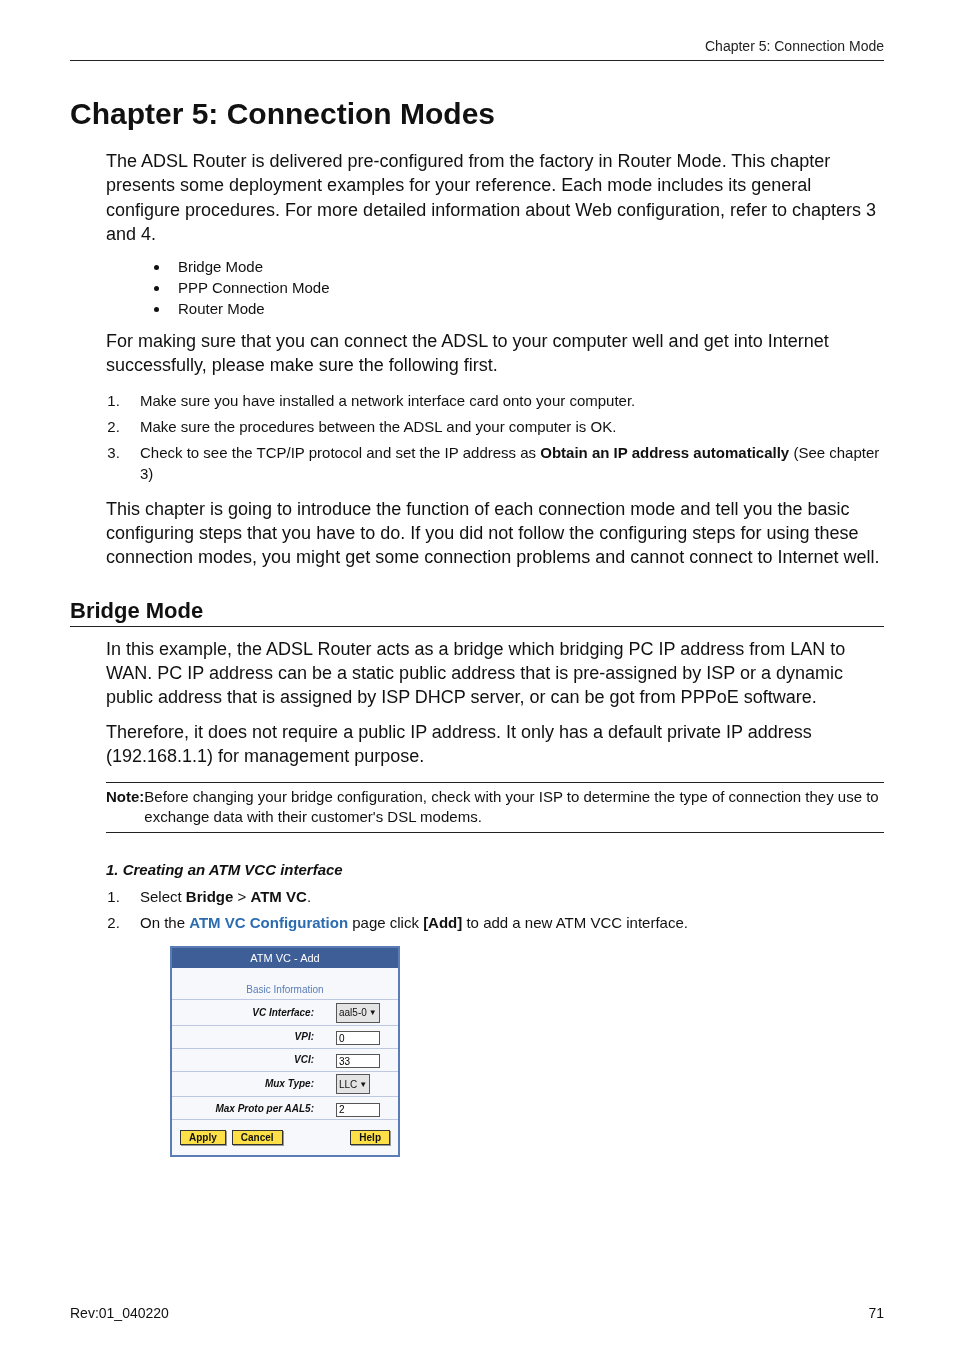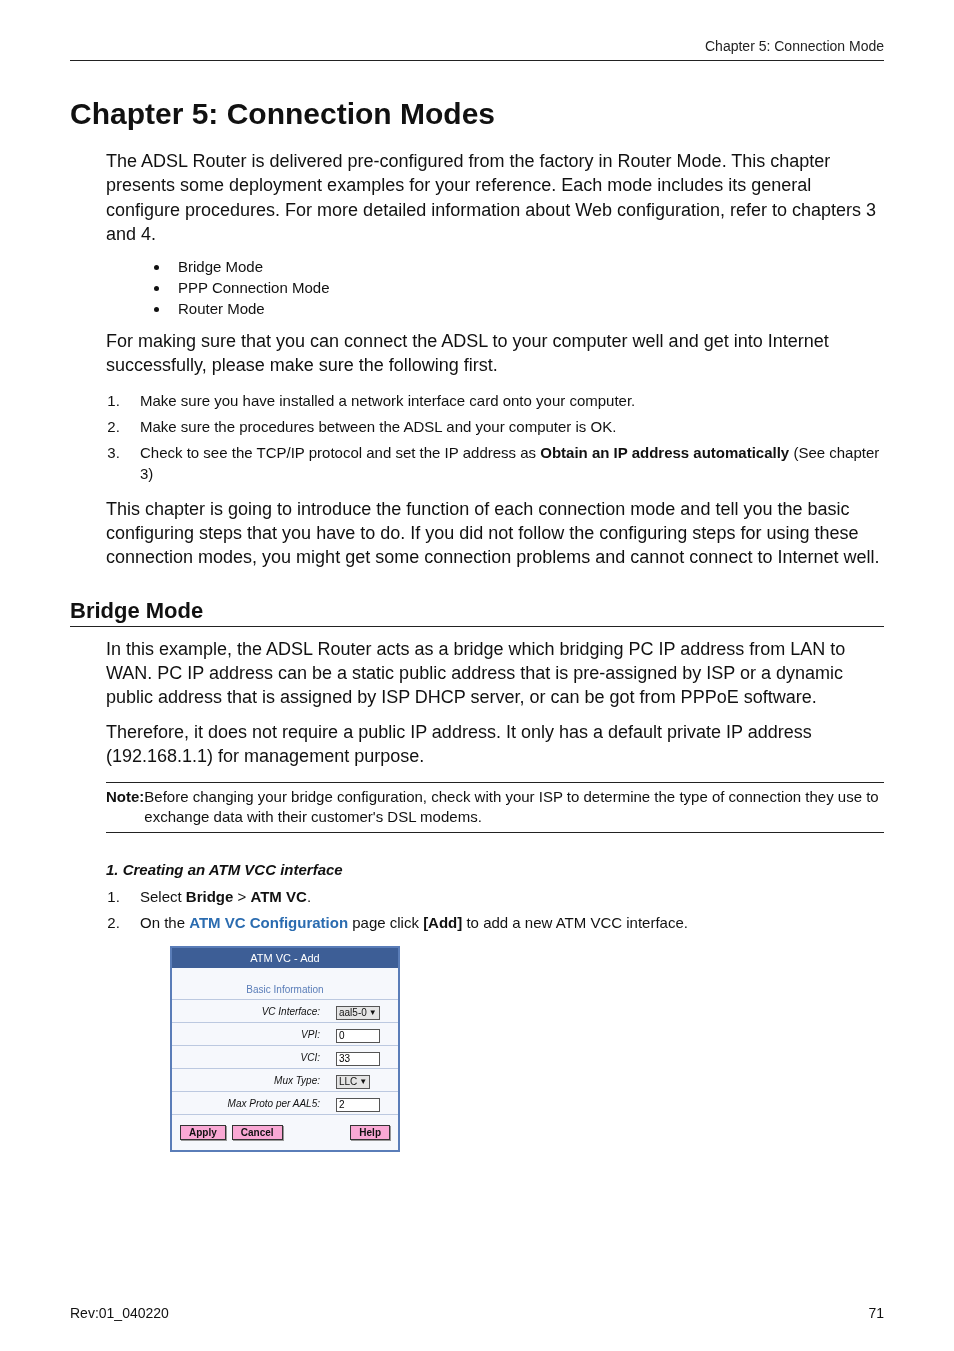--- a/index.html
+++ b/index.html
@@ -112,57 +112,57 @@
     align-items: center;
     border-bottom: 1px solid #bcc9e0;
     padding: 2px 6px;
   }
   .atm-row:last-of-type { border-bottom: none; }
   .atm-label {
     flex: 1;
     text-align: right;
     font-size: 10px;
     font-style: italic;
-    font-weight: 400;
-    padding-right: 16px;
+    font-weight: 700;
+    padding-right: 22px;
   }
   .atm-field-cell { width: 56px; }
   .atm-input {
     width: 44px;
     font-size: 10px;
     border: 1px solid #555;
     padding: 0 2px;
     height: 14px;
     box-sizing: border-box;
     background: #fff;
   }
   .atm-select {
     font-size: 10px;
     border: 1px solid #555;
     background: #e4e4e4;
-    height: 14px;
+    height: 20px;
     box-sizing: border-box;
     display: inline-flex;
     align-items: center;
     padding: 0 2px;
   }
   .atm-select .caret {
     margin-left: 2px;
     font-size: 8px;
   }
   .atm-footer {
     display: flex;
     justify-content: space-between;
     padding: 10px 8px;
   }
   .atm-btn {
     font-size: 10px;
     font-weight: 700;
     border: 1px solid #333;
-    background: #f9a8d4;
+    background: #fde047;
     padding: 1px 8px;
     box-shadow: 1px 1px 0 #999;
   }
   .atm-footer .left-group { display: flex; gap: 6px; }
 
   .page-footer {
     position: absolute;
     bottom: 30px;
     left: 70px;
     right: 70px;

